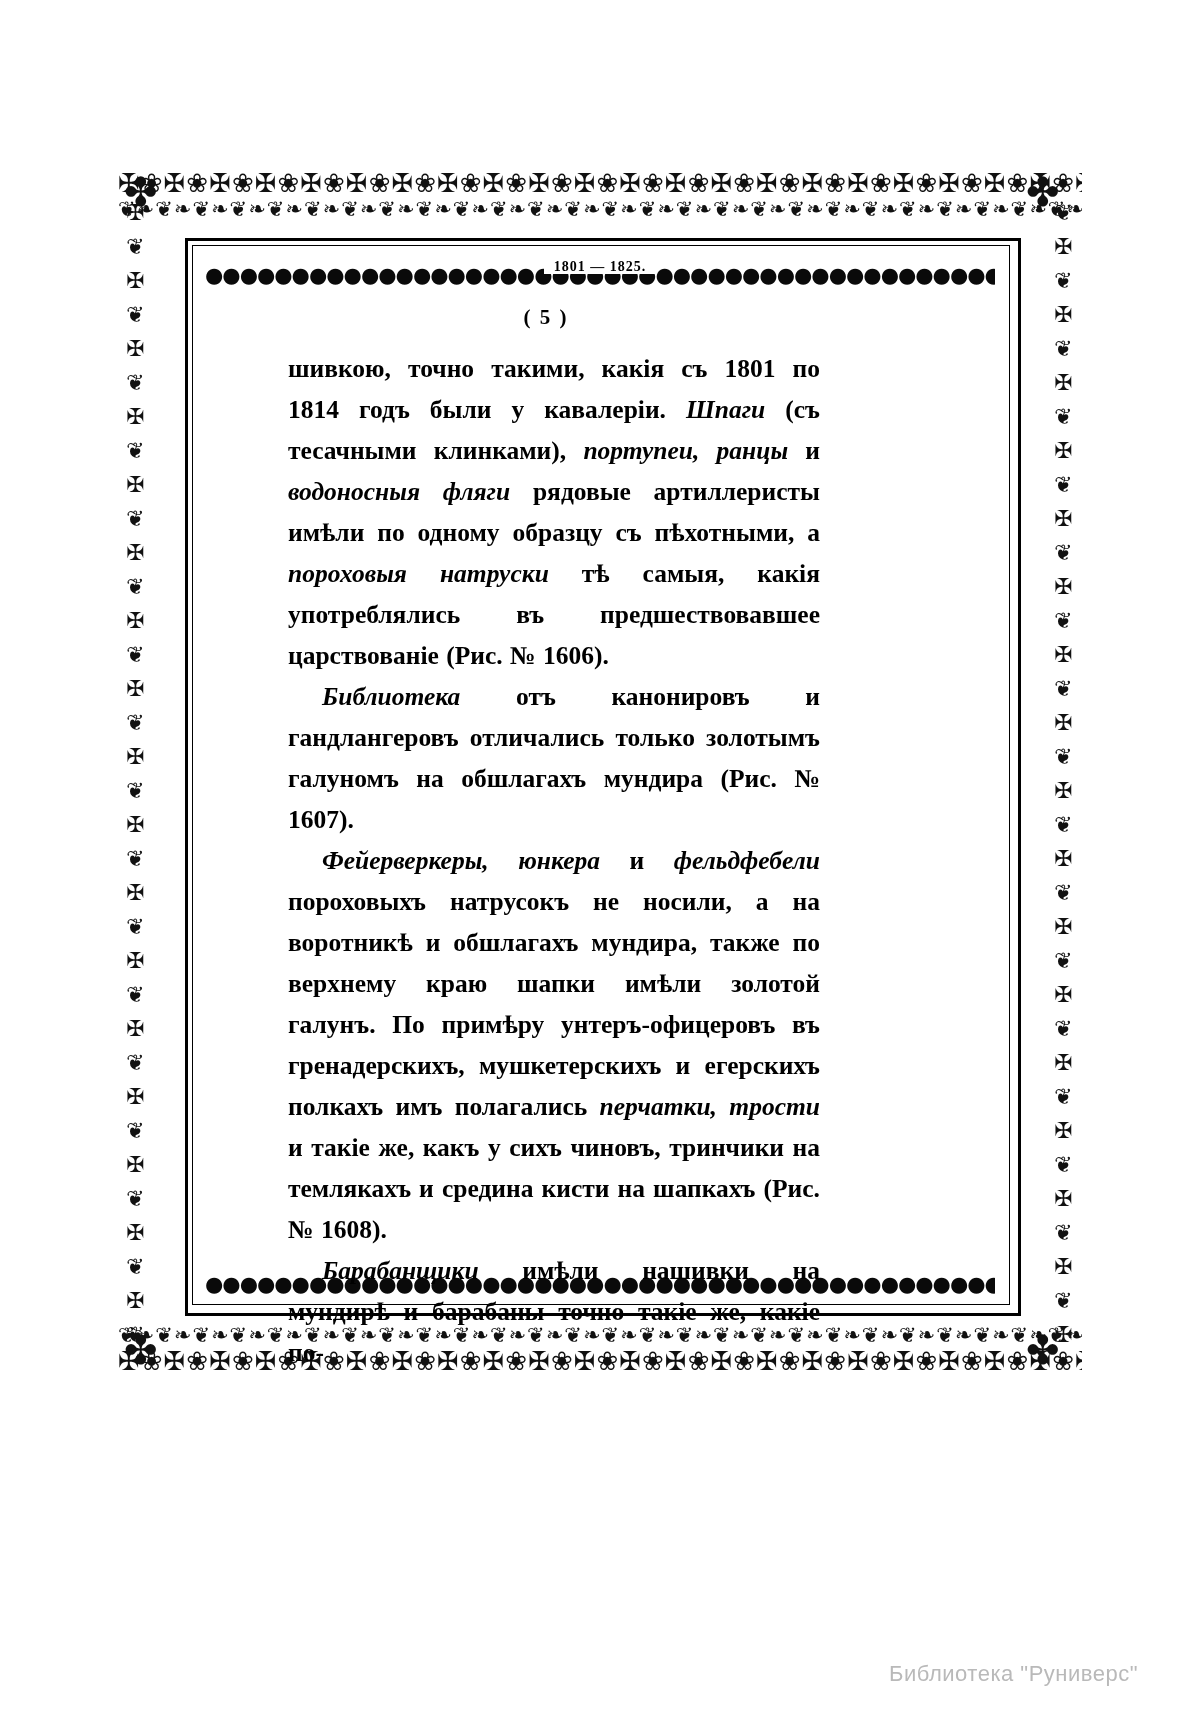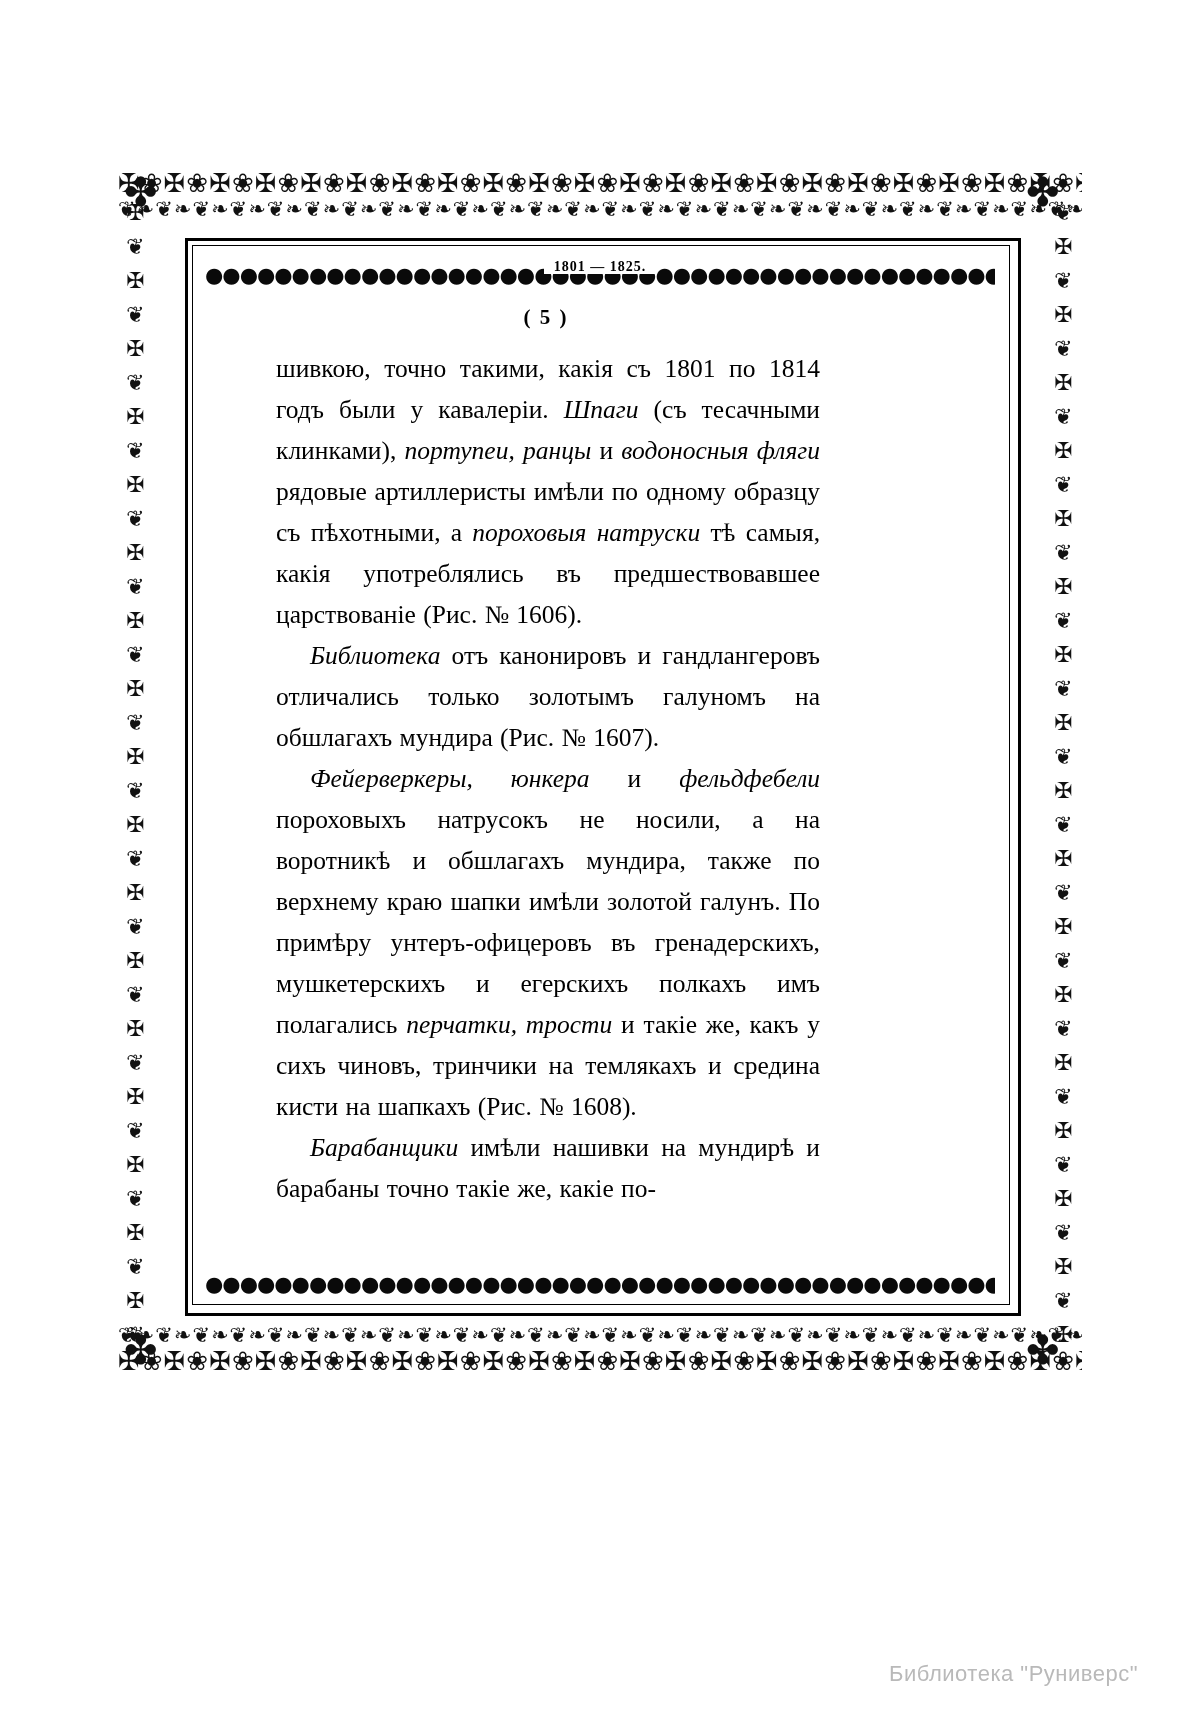--- a/index.html
+++ b/index.html
@@ -122,27 +122,27 @@
     width: 548px;
   }
   .folio {
     text-align: center;
     font-size: 21px;
     letter-spacing: 2px;
     margin-bottom: 18px;
     font-weight: bold;
   }
   p.para {
-    margin: 0 0 0 4px;
+    margin: 0 0 0 16px;
     font-size: 25.5px;
     line-height: 41px;
     text-align: justify;
     text-align-last: left;
     word-spacing: 1px;
-    font-weight: normal;
+    font-weight: bold;
   }
   p.para.indent {
     text-indent: 34px;
   }
   em.it {
     font-style: italic;
   }
   .rom { font-style: normal; }
 
   

